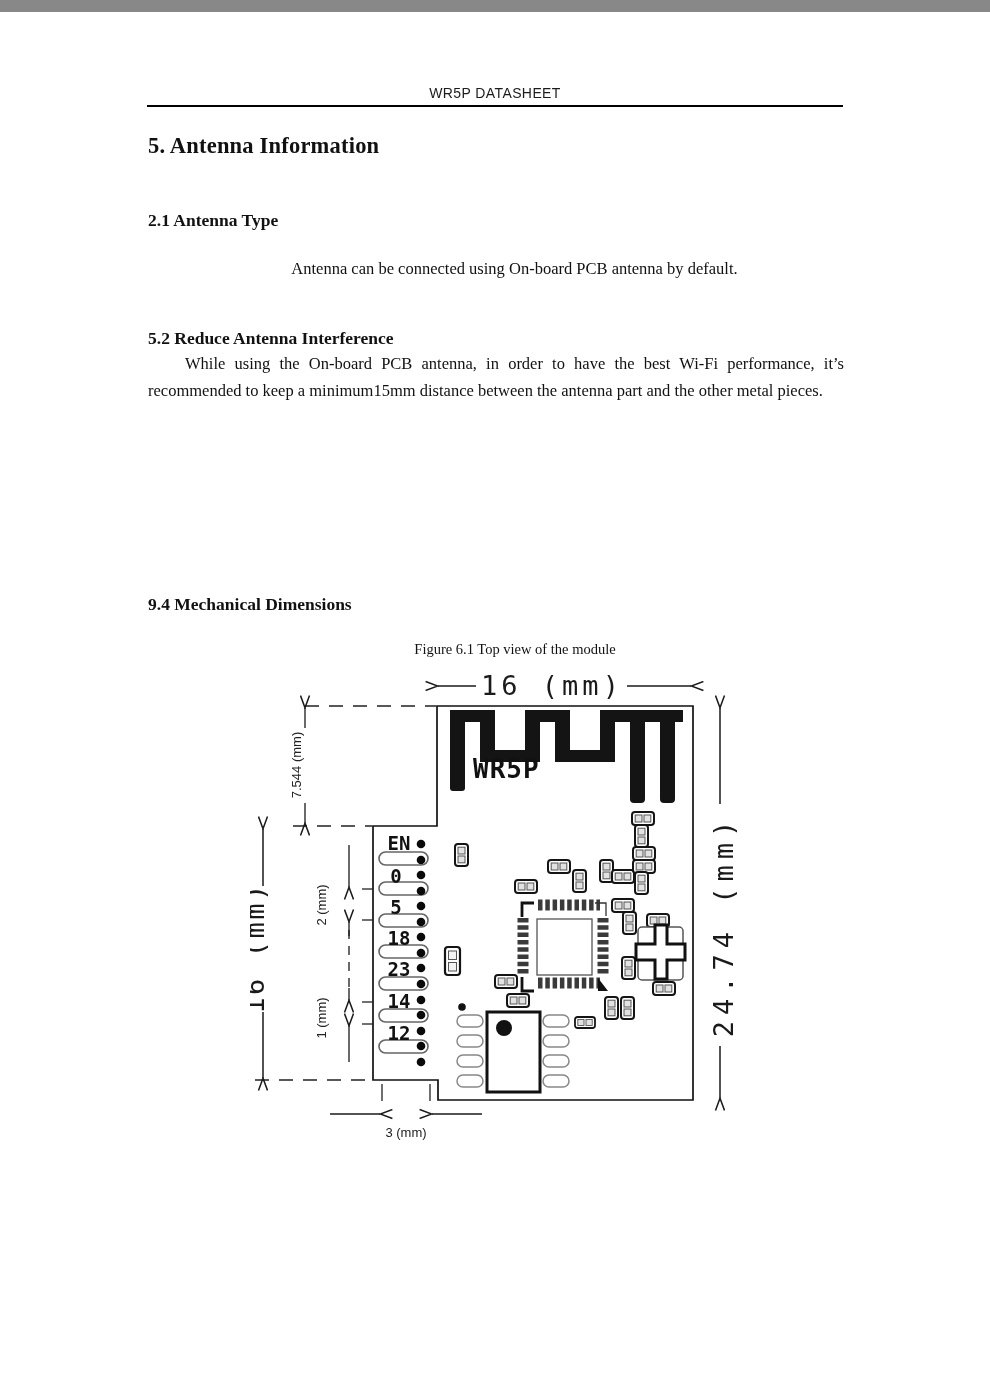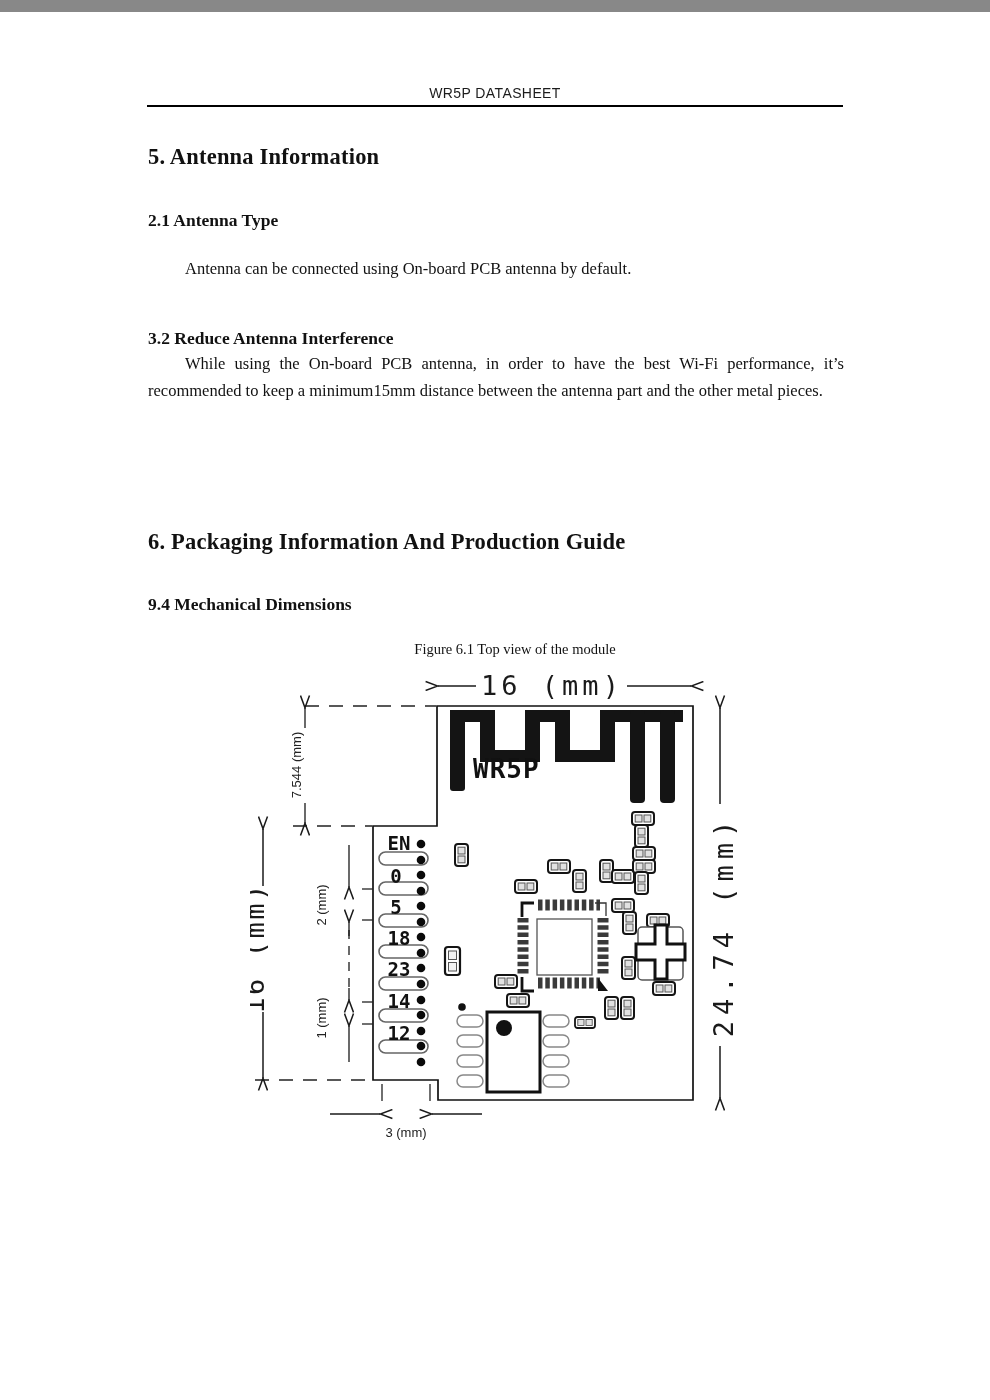--- a/index.html
+++ b/index.html
@@ -9,45 +9,44 @@
   }
   .hdr{
     position:absolute;top:73px;left:0;width:100%;text-align:center;
     font-family:"Liberation Sans",sans-serif;font-size:14px;color:#1c1c1c;letter-spacing:.4px;
   }
   .hdr-line{position:absolute;top:93px;left:147px;width:696px;border-top:2px solid #000;}
   .h1{position:absolute;left:148px;font-size:22.5px;font-weight:bold;letter-spacing:.2px;}
   .h2{position:absolute;left:148px;font-size:17.5px;font-weight:bold;}
   .para{position:absolute;left:148px;width:696px;font-size:16.5px;line-height:27px;
         text-indent:37px;text-align:justify;}
-  .para.nojust{text-align:left;}
+  .para.nojust{text-align:center;}
   .caption{position:absolute;top:629px;left:0;width:100%;text-align:center;font-size:14.5px;padding-left:20px;}
   .fig{position:absolute;left:250px;top:652px;}
   svg text{fill:#111;}
   .dimbig{font-family:"DejaVu Sans Mono",monospace;font-size:27px;font-weight:400;fill:#1a1a1a;}
   .dimsmall{font-family:"Liberation Sans",sans-serif;font-size:13px;fill:#222;}
   .silk{font-family:"DejaVu Sans Mono",monospace;font-size:26px;font-weight:600;}
   .pinlbl{font-family:"DejaVu Sans Mono",monospace;font-size:19px;font-weight:700;}
 </style>
 </head>
 <body>
 
 <div class="page">
 
   <div class="hdr">WR5P DATASHEET</div>
   <div class="hdr-line"></div>
 
-  <div class="h1" style="top:132px">5. Antenna Information</div>
+  <div class="h1" style="top:121px">5. Antenna Information</div>
   <div class="h2" style="top:198px">2.1 Antenna Type</div>
   <div class="para nojust" style="top:243px">Antenna can be connected using On-board PCB antenna by default.</div>
 
-  <div class="h2" style="top:316px">3.2 Reduce Antenna Interference</div>
+  <div class="h2" style="top:316px">5.2 Reduce Antenna Interference</div>
   <div class="para" style="top:338px">While using the On-board PCB antenna, in order to have the best Wi-Fi performance, it’s recommended to keep a minimum15mm distance between the antenna part and the other metal pieces.</div>
 
-  <div class="h1" style="top:517px">6. Packaging Information And Production Guide</div>
   <div class="h2" style="top:582px">9.4 Mechanical Dimensions</div>
 
   <div class="caption">Figure 6.1 Top view of the module</div>
 
   <div class="fig">
   <svg width="520" height="492" viewBox="0 0 520 492">
     <defs>
       <marker id="ah" markerWidth="15" markerHeight="12" refX="0.6" refY="5" orient="auto" markerUnits="userSpaceOnUse">
         <path d="M13,0.5 L0.8,5 L13,9.5" fill="none" stroke="#1a1a1a" stroke-width="1.5"></path>
       </marker>

